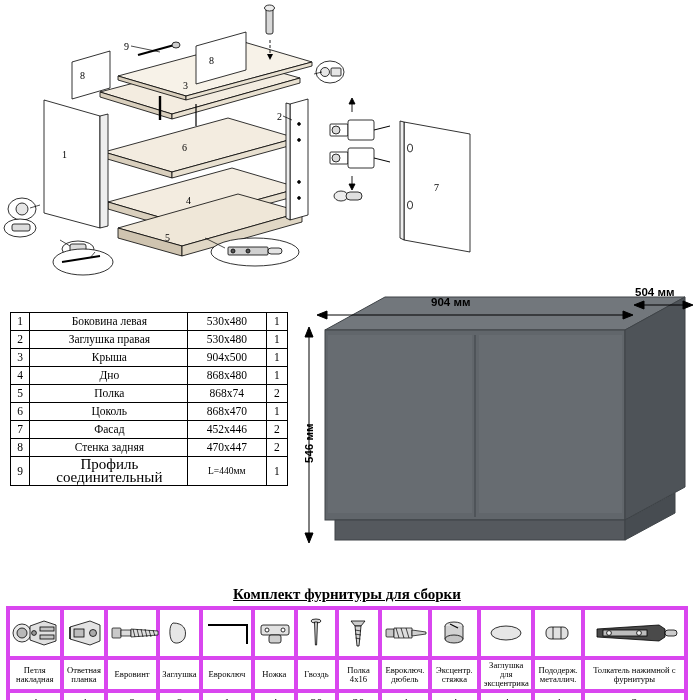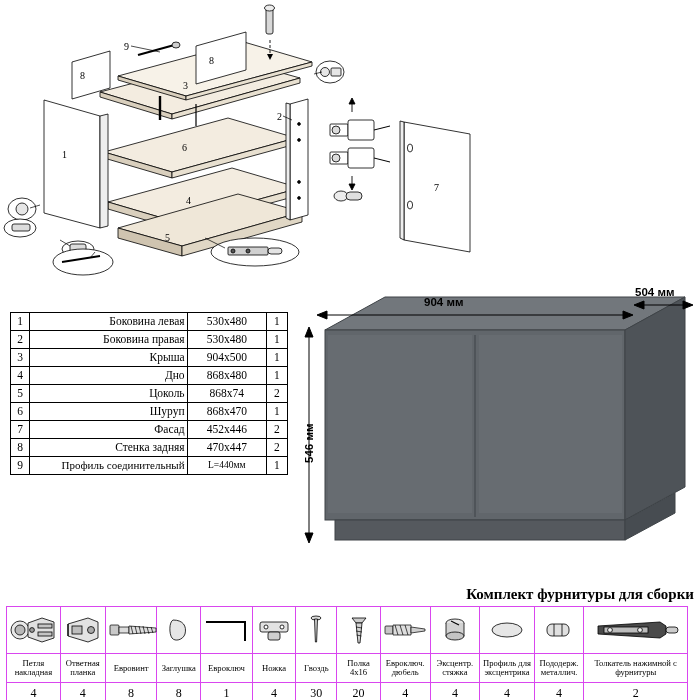--- a/index.html
+++ b/index.html
@@ -33,24 +33,24 @@
     font-family:"Liberation Serif", serif;
     font-size:11.5px;
   }
   .parts-table td{
     border:1px solid #000;
     padding:1px 2px;
     height:15px;
     line-height:13px;
   }
   .parts-table td.c-num{width:14px;text-align:center;}
-  .parts-table td.c-name{width:150px;text-align:right;padding-left:4px;}
+  .parts-table td.c-name{width:150px;text-align:center;padding-left:4px;}
   .parts-table td.c-size{width:74px;text-align:center;}
   .parts-table td.c-qty{width:16px;text-align:center;}
-  .parts-table tr.small td.c-name{font-size:11px;}
+  .parts-table tr.small td.c-name{font-size:15px;}
   .parts-table tr.small td.c-size{font-size:9.5px;}
 
   
   .cabinet-area{position:absolute;left:295px;top:285px;width:399px;height:290px;}
   .cabinet-area svg{position:absolute;left:0;top:0;}
   .dim-lbl{
     position:absolute;
     font-family:"Liberation Sans", sans-serif;
     font-weight:bold;
     font-size:11.5px;
@@ -58,33 +58,34 @@
   }
   .dim-lbl.vert{
     transform:rotate(-90deg);
     transform-origin:left top;
     white-space:nowrap;
   }
 
   
   .kit-title{
     position:absolute;left:0;top:586px;width:694px;
-    text-align:right;
+    text-align:center;
     font-family:"Liberation Serif", serif;
     font-size:15px;
     font-weight:bold;
+    text-decoration:underline;
   }
   .kit-table{
     position:absolute;left:6px;top:606px;
     width:682px;
     border-collapse:collapse;
     table-layout:fixed;
   }
   .kit-table td{
-    border:1px solid #d946ef;
+    border:4px solid #d946ef;
     text-align:center;
     vertical-align:middle;
   }
   .kit-icon-cell{height:46px;padding:0;}
   .kit-name-cell{
     height:26px;
     font-family:"Liberation Serif", serif;
     font-size:8.6px;
     line-height:9px;
     padding:1px;
@@ -231,45 +232,45 @@
   <table class="parts-table">
     <tbody>
       <tr>
         <td class="c-num">1</td>
         <td class="c-name">Боковина левая</td>
         <td class="c-size">530х480</td>
         <td class="c-qty">1</td>
       </tr>
       <tr>
         <td class="c-num">2</td>
-        <td class="c-name">Боковина правая</td>
+        <td class="c-name">Заглушка правая</td>
         <td class="c-size">530х480</td>
         <td class="c-qty">1</td>
       </tr>
       <tr>
         <td class="c-num">3</td>
         <td class="c-name">Крыша</td>
         <td class="c-size">904х500</td>
         <td class="c-qty">1</td>
       </tr>
       <tr>
         <td class="c-num">4</td>
         <td class="c-name">Дно</td>
         <td class="c-size">868х480</td>
         <td class="c-qty">1</td>
       </tr>
       <tr>
         <td class="c-num">5</td>
-        <td class="c-name">Цоколь</td>
+        <td class="c-name">Полка</td>
         <td class="c-size">868х74</td>
         <td class="c-qty">2</td>
       </tr>
       <tr>
         <td class="c-num">6</td>
-        <td class="c-name">Шуруп</td>
+        <td class="c-name">Цоколь</td>
         <td class="c-size">868х470</td>
         <td class="c-qty">1</td>
       </tr>
       <tr>
         <td class="c-num">7</td>
         <td class="c-name">Фасад</td>
         <td class="c-size">452х446</td>
         <td class="c-qty">2</td>
       </tr>
       <tr>
@@ -312,21 +313,21 @@
 
         <line x1="345" y1="20" x2="392" y2="20"></line>
         <polygon points="339,20 349,16 349,24"></polygon>
         <polygon points="398,20 388,16 388,24"></polygon>
 
         <line x1="14" y1="48" x2="14" y2="252"></line>
         <polygon points="14,42 10,52 18,52"></polygon>
         <polygon points="14,258 10,248 18,248"></polygon>
       </g>
     </svg>
-    <div class="dim-lbl" style="left:129px;top:11px;">904 мм</div>
+    <div class="dim-lbl" style="left:136px;top:11px;">904 мм</div>
     <div class="dim-lbl" style="left:340px;top:1px;text-align:right;">504 мм</div>
     <div class="dim-lbl vert" style="left:8px;top:178px;">546 мм</div>
   </div>
 
   <div class="kit-title">Комплект фурнитуры для сборки</div>
 
   <table class="kit-table">
     <colgroup>
       <col style="width:7.9%">
         <col style="width:6.6%">
@@ -471,21 +472,21 @@
         <td class="kit-name-cell">Петля накладная</td>
         <td class="kit-name-cell">Ответная планка</td>
         <td class="kit-name-cell">Евровинт</td>
         <td class="kit-name-cell">Заглушка</td>
         <td class="kit-name-cell">Евроключ</td>
         <td class="kit-name-cell">Ножка</td>
         <td class="kit-name-cell">Гвоздь</td>
         <td class="kit-name-cell">Полка 4х16</td>
         <td class="kit-name-cell">Евроключ. дюбель</td>
         <td class="kit-name-cell">Эксцентр. стяжка</td>
-        <td class="kit-name-cell">Профиль для эксцентрика</td>
+        <td class="kit-name-cell">Заглушка для эксцентрика</td>
         <td class="kit-name-cell">Пододерж. металлич.</td>
         <td class="kit-name-cell">Толкатель нажимной с фурнитуры</td>
       </tr>
 
       <tr>
         <td class="kit-qty-cell">4</td>
         <td class="kit-qty-cell">4</td>
         <td class="kit-qty-cell">8</td>
         <td class="kit-qty-cell">8</td>
         <td class="kit-qty-cell">1</td>

